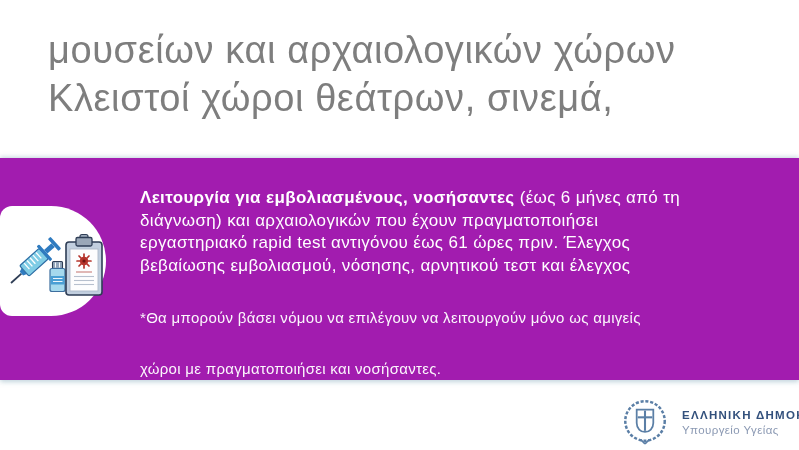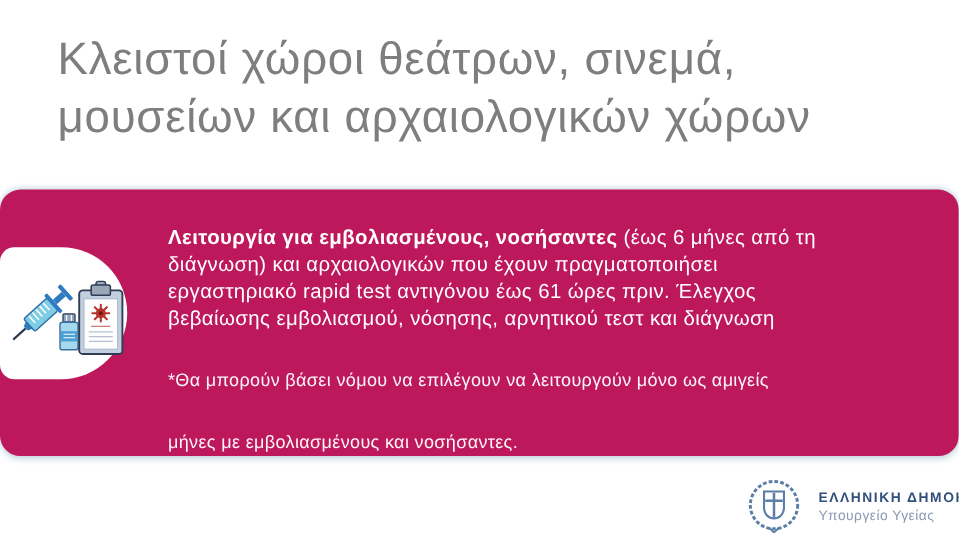--- a/index.html
+++ b/index.html
@@ -23,23 +23,22 @@
     line-height: 48px;
     letter-spacing: 0.6px;
   }
   .title .tline { display: block; white-space: nowrap; }
 
   
   .band {
     position: absolute;
     left: 0; top: 158px;
     width: 799px; height: 222px;
-    background: #be185d;
+    background: #a21caf;
     box-shadow: 0 2px 5px rgba(90, 140, 160, 0.35), 0 -2px 4px rgba(120, 160, 180, 0.25);
-    border-radius: 17px;
   }
 
   
   .pill {
     position: absolute;
     left: 0; top: 48px;
     width: 106px; height: 110px;
     background: #ffffff;
     border-radius: 12px 55px 55px 12px;
   }
@@ -94,22 +93,22 @@
     margin-top: 3px;
     white-space: nowrap;
   }
 </style>
 </head>
 <body>
 
 <div class="slide">
 
   <h1 class="title">
+    <span class="tline">μουσείων και αρχαιολογικών χώρων</span>
     <span class="tline">Κλειστοί χώροι θεάτρων, σινεμά,</span>
-    <span class="tline">μουσείων και αρχαιολογικών χώρων</span>
   </h1>
 
   <div class="band">
 
     <div class="pill">
       <svg viewBox="0 0 106 110" aria-hidden="true">
 
         <g transform="translate(11,77) rotate(-42)">
           <line x1="0" y1="0" x2="14" y2="0" stroke="#2e3d55" stroke-width="1.8"></line>
           <polygon points="14,-2.5 18,-4 18,4 14,2.5" fill="#2f7bc0"></polygon>
@@ -153,25 +152,25 @@
           <line x1="74" y1="78.5" x2="94" y2="78.5" stroke="#b7c0ce" stroke-width="1.1"></line>
         </g>
       </svg>
     </div>
 
     <div class="band-text">
       <p class="para">
         <span class="line"><b class="lead">Λειτουργία για εμβολιασμένους, νοσήσαντες</b><span> (έως 6 μήνες από τη</span></span>
         <span class="line">διάγνωση) και αρχαιολογικών που έχουν πραγματοποιήσει</span>
         <span class="line">εργαστηριακό rapid test αντιγόνου έως 61 ώρες πριν. Έλεγχος</span>
-        <span class="line">βεβαίωσης εμβολιασμού, νόσησης, αρνητικού τεστ και διάγνωση</span>
+        <span class="line">βεβαίωσης εμβολιασμού, νόσησης, αρνητικού τεστ και έλεγχος</span>
       </p>
       <p class="footnote">
         <span class="line">*Θα μπορούν βάσει νόμου να επιλέγουν να λειτουργούν μόνο ως αμιγείς</span>
-        <span class="line">μήνες με εμβολιασμένους και νοσήσαντες.</span>
+        <span class="line">χώροι με πραγματοποιήσει και νοσήσαντες.</span>
       </p>
     </div>
 
   </div>
 
   <div class="footer-logo">
     <svg class="emblem" viewBox="0 0 52 52" aria-hidden="true">
       <circle cx="26" cy="25" r="19" fill="none" stroke="#5b7fa6" stroke-width="2.4" stroke-dasharray="3 1.7"></circle>
       <path d="M26 47 L22 43 M26 47 L30 43" stroke="#5b7fa6" stroke-width="1.6" fill="none"></path>
       <path d="M18 14 h16 v13 c0 5.2 -3.8 8.6 -8 8.6 s-8 -3.4 -8 -8.6 z" fill="#ffffff" stroke="#5b7fa6" stroke-width="1.7"></path>

